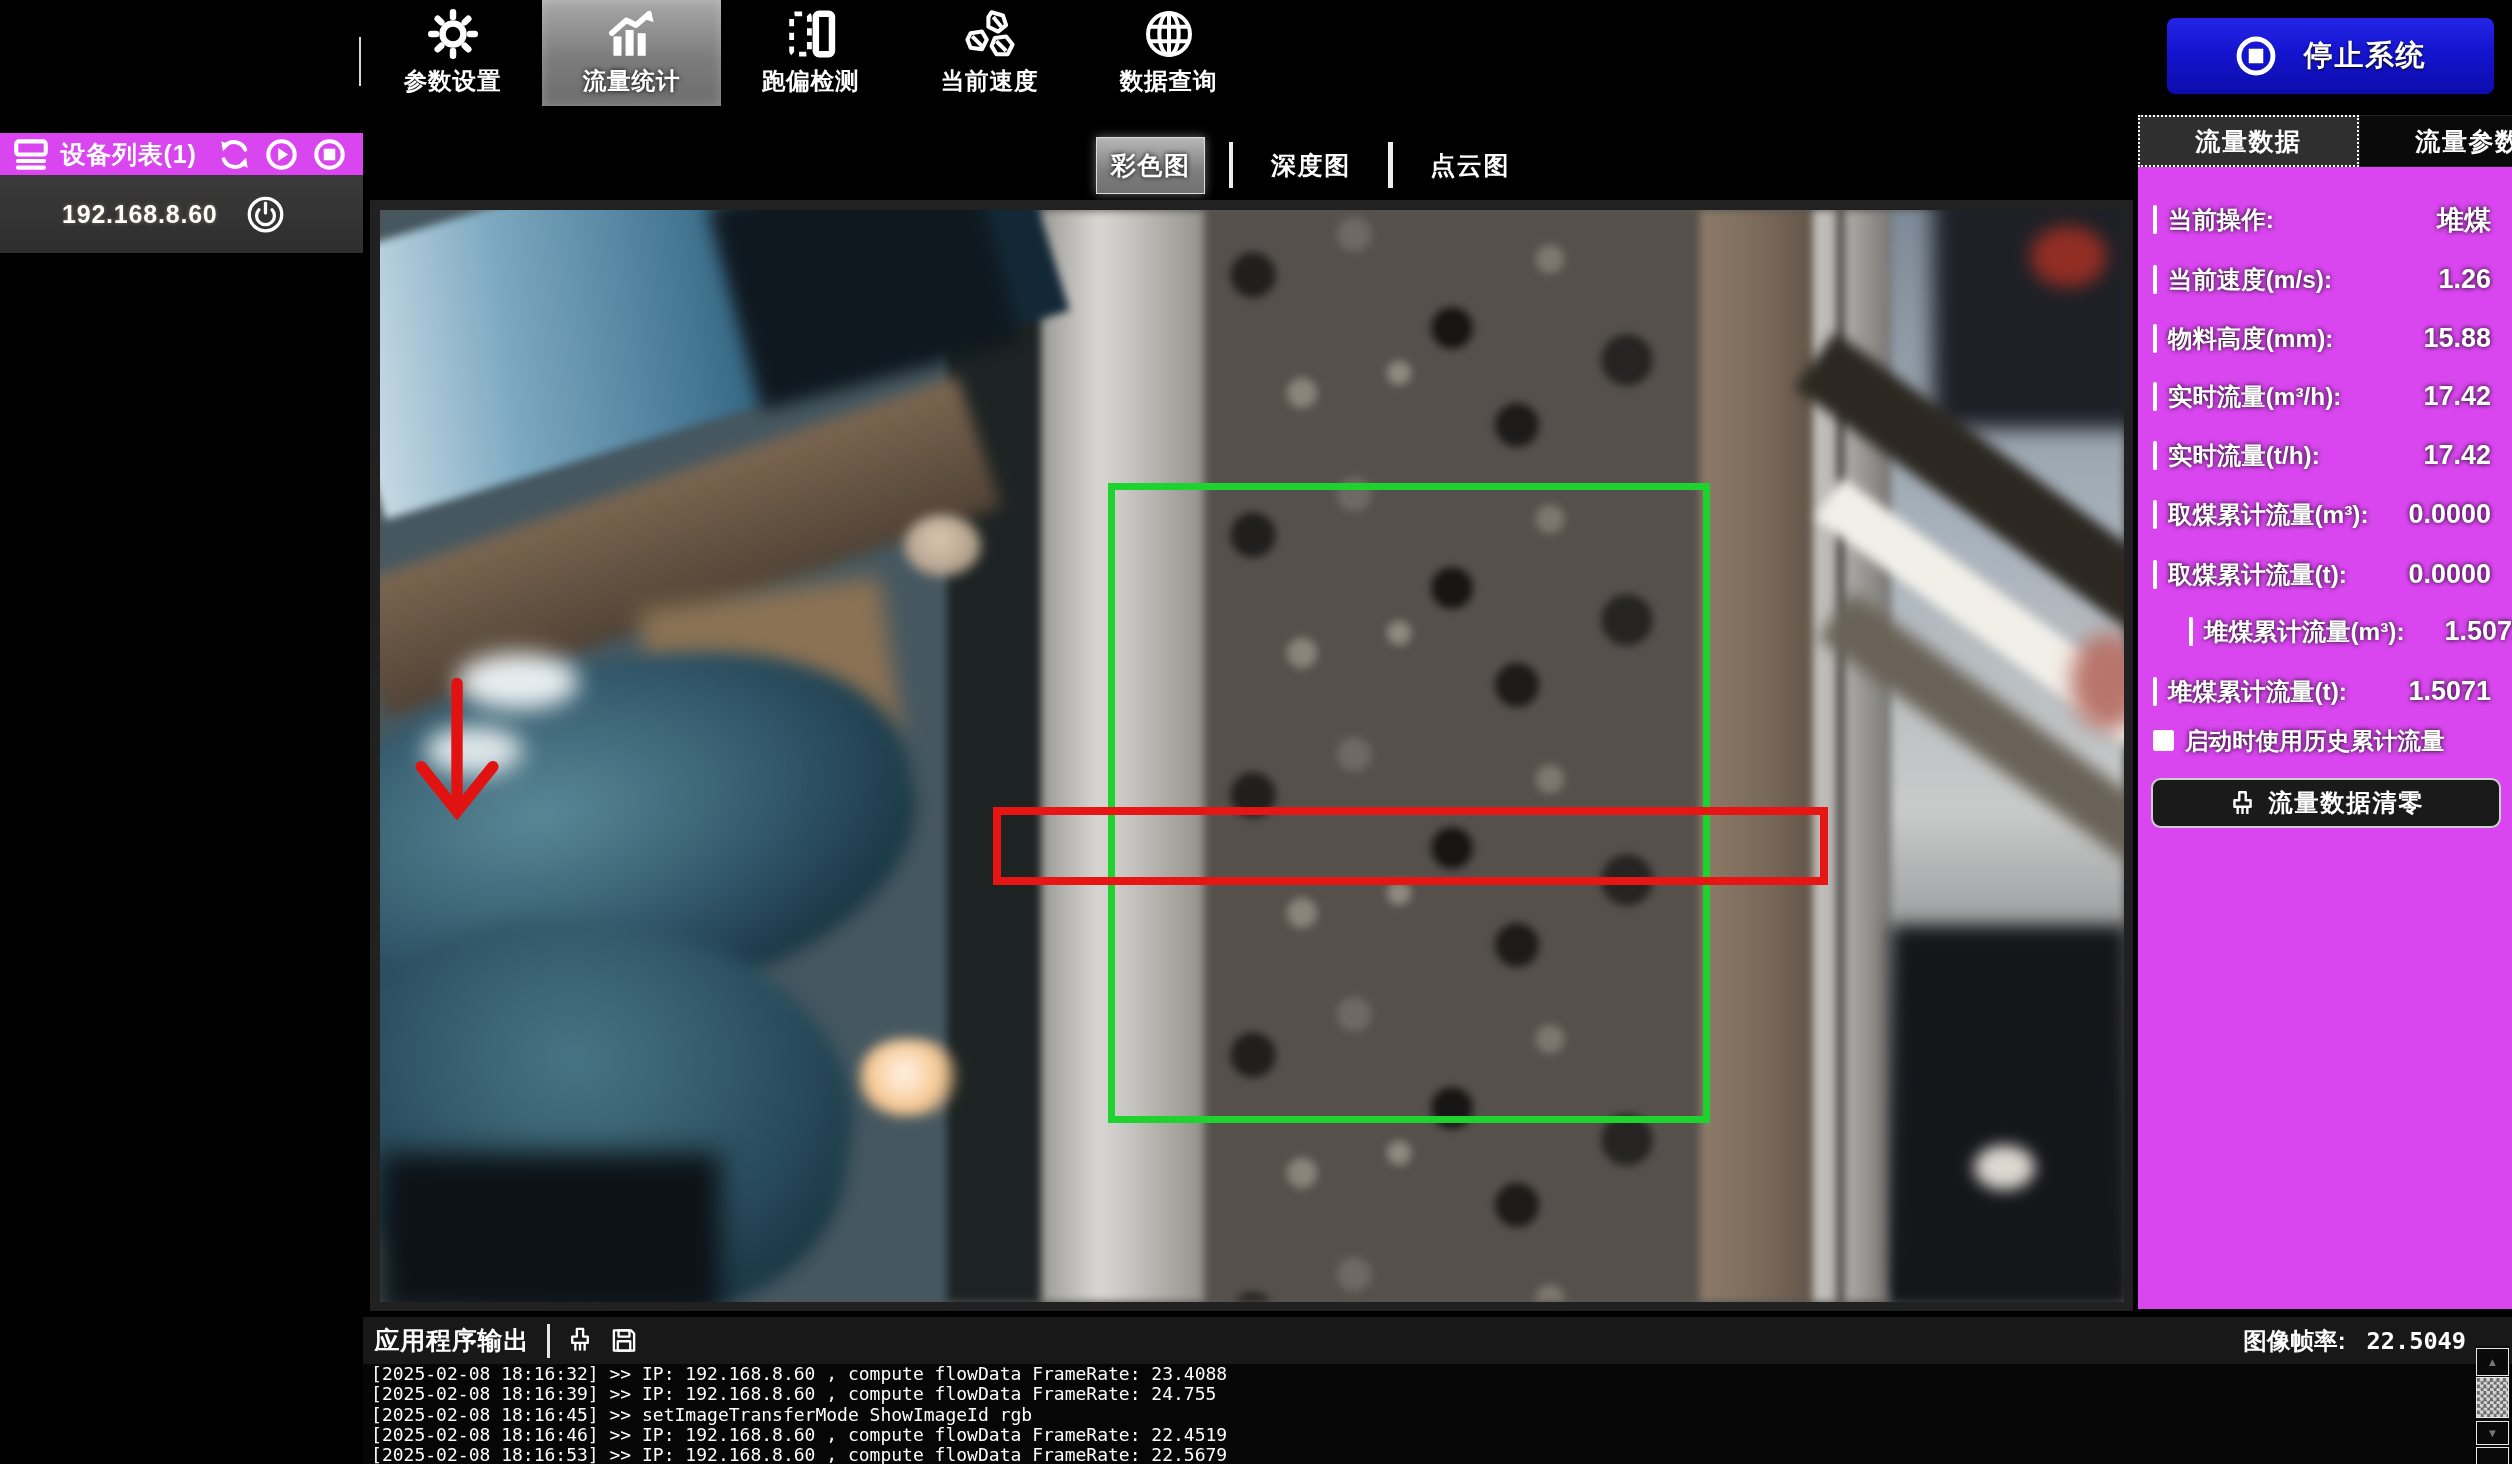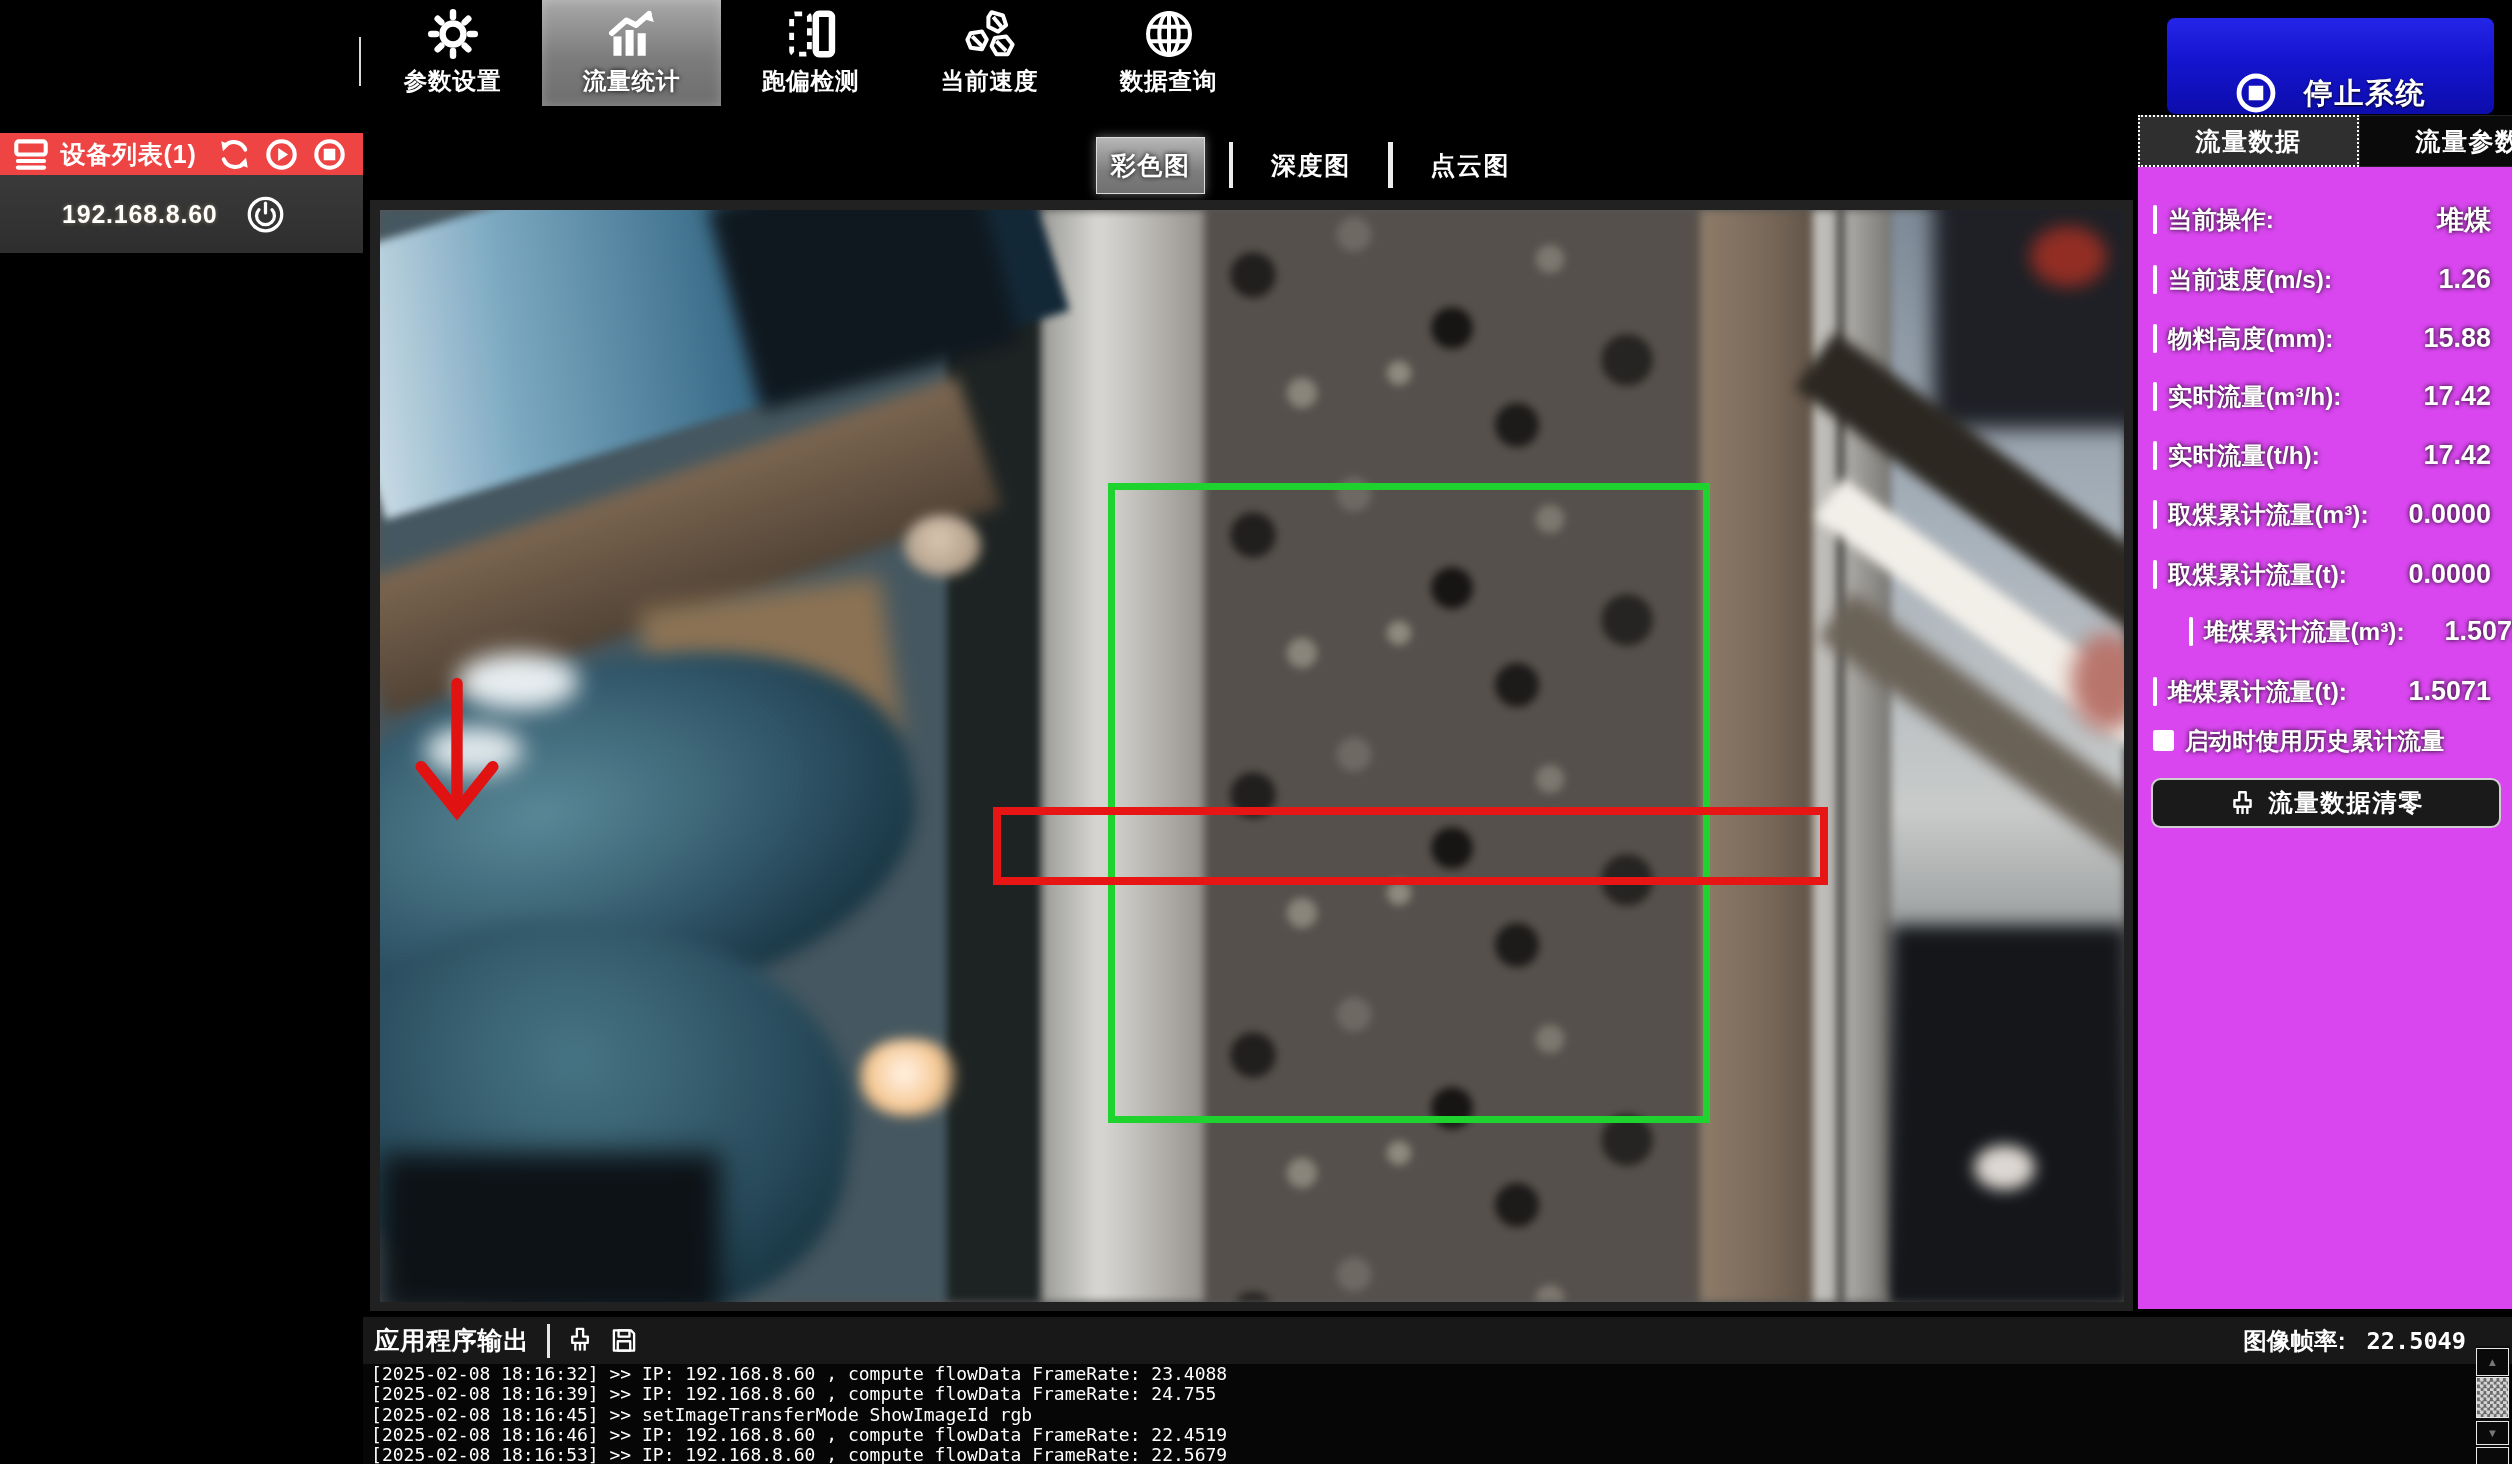--- a/index.html
+++ b/index.html
@@ -8,27 +8,27 @@
   #app{position:relative;width:2512px;height:1464px;background:#000;}
 
   
   #toolbar{position:absolute;left:363px;top:0;height:106px;display:flex;}
   .tool-btn{width:179px;height:106px;display:flex;flex-direction:column;align-items:center;justify-content:center;gap:6.5px;cursor:pointer;}
   .tool-btn .t-label{color:#fff;font-size:23.6px;font-weight:bold;text-shadow:0 0 4.9px #000;letter-spacing:0.8px;}
   .tool-btn.active{background:linear-gradient(180deg,#a8a8a8,#7c7c7c 55%,#6d6d6d);box-shadow:0 0 11.4px rgba(255,255,255,.25) inset;}
   .tool-btn svg{display:block;}
   #toolbar-left-divider{position:absolute;left:359px;top:37px;width:2.4px;height:49px;background:#d9d9d9;}
 
-  #stop-system-button{position:absolute;left:2167px;top:18px;width:327px;height:96px;border-radius:8.1px;
+  #stop-system-button{position:absolute;left:2167px;top:18px;width:327px;height:76px;border-radius:8.1px;
     background:linear-gradient(180deg,#2525e8 0%,#1414cf 45%,#0d0dac 100%);
-    display:flex;align-items:flex-end;justify-content:center;gap:27px;cursor:pointer;box-shadow:0 1.6px 6.5px rgba(0,0,40,.6);}
+    display:flex;align-items:center;justify-content:center;gap:27px;cursor:pointer;box-shadow:0 1.6px 6.5px rgba(0,0,40,.6);}
   #stop-system-button span{color:#fff;font-size:29px;font-weight:bold;letter-spacing:1.6px;text-shadow:0 0.8px 2.4px #000;}
 
   
-  #sidebar-header{position:absolute;left:0;top:133px;width:363px;height:42px;background:#ef4444;display:flex;align-items:center;}
+  #sidebar-header{position:absolute;left:0;top:133px;width:363px;height:42px;background:#d946ef;display:flex;align-items:center;}
   #sidebar-header .sb-title{color:#fff;font-size:25px;font-weight:bold;margin-left:11.4px;letter-spacing:0.8px;}
   .sb-icon{margin-left:14.6px;cursor:pointer;display:flex;align-items:center;}
   #device-row{position:absolute;left:0;top:175px;width:363px;height:78px;background:linear-gradient(180deg,#3a3a3a,#2e2e2e);display:flex;align-items:center;cursor:pointer;}
   #device-ip{color:#fff;font-size:25px;font-weight:bold;margin-left:62px;letter-spacing:0.8px;text-shadow:0 0 4.1px rgba(255,220,160,.35);}
   #device-power{margin-left:auto;margin-right:78px;cursor:pointer;display:flex;}
 
   
   #view-tabs{position:absolute;left:1096px;top:135px;height:60px;display:flex;align-items:center;gap:24px;}
   .view-tab{min-width:91px;height:55px;display:flex;align-items:center;justify-content:center;padding:0 8.1px;cursor:pointer;
     color:#fff;font-size:25px;font-weight:bold;text-shadow:0 0 5.7px #000;letter-spacing:1.6px;}

